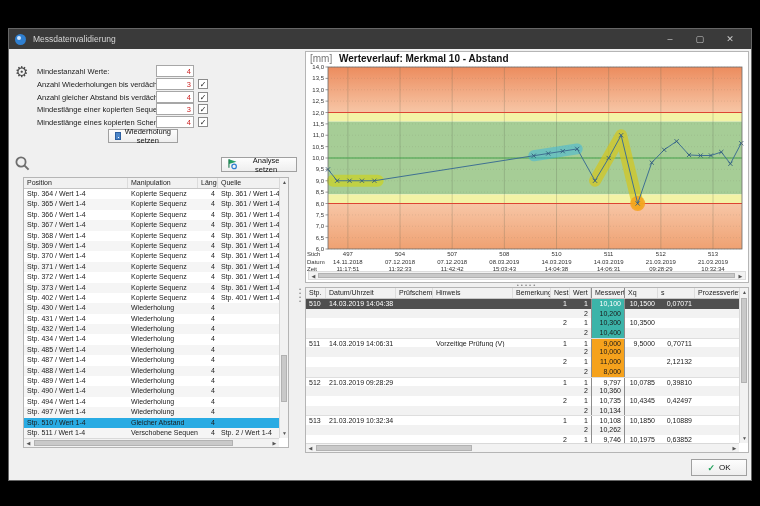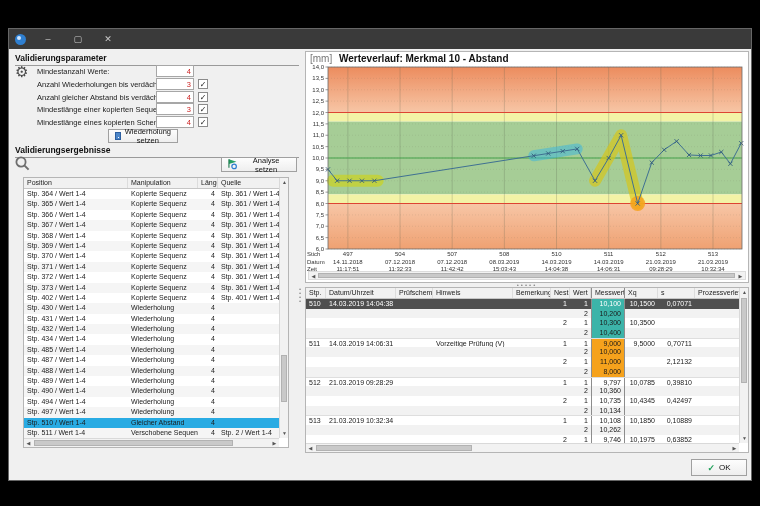--- a/index.html
+++ b/index.html
@@ -67,28 +67,28 @@
   .ok-check{color:#1fa05a;font-weight:bold;font-size:9px;}
 </style>
 </head>
 <body>
 
 <div class="stage">
   <div class="window">
 
     <div class="titlebar">
       <span class="app-icon"></span>
+      <span class="title-text">Messdatenvalidierung</span>
       <span class="win-btn">–</span>
       <span class="win-btn">▢</span>
       <span class="win-btn">✕</span>
     </div>
 
     <div class="body">
 
-      <div class="section-title" style="top:4px;">Validierungsparameter</div>
       <div class="gear">⚙</div>
       <div id="param-rows">
           <div class="param-row" style="top: 16px;">
             <span class="lbl">Mindestanzahl Werte:</span>
             <span class="box">4</span>
           </div>
           <div class="param-row" style="top: 28.8px;">
             <span class="lbl">Anzahl Wiederholungen bis verdächtig:</span>
             <span class="box">3</span>
             <span class="chk">✓</span>
@@ -107,21 +107,20 @@
             <span class="lbl">Mindestlänge eines kopierten Schemas:</span>
             <span class="box">4</span>
             <span class="chk">✓</span>
           </div>
         </div>
       <button class="btn defaults-btn">
         <span class="grid-ico"></span>
         <span>Wiederholung setzen</span>
       </button>
 
-      <div class="section-title" style="top:96px;">Validierungsergebnisse</div>
       <div class="search-ico">
         <svg width="17" height="17" viewBox="0 0 17 17">
           <circle cx="7" cy="7" r="4.6" fill="none" stroke="#6e6e6e" stroke-width="1.8"></circle>
           <line x1="10.6" y1="10.6" x2="14.6" y2="14.6" stroke="#6e6e6e" stroke-width="2"></line>
         </svg>
       </div>
       <button class="btn analyse-btn">
         <svg width="11" height="11" viewBox="0 0 11 11">
           <polygon points="1,0 9,2.5 1,5" fill="#27a065"></polygon>
           <line x1="1" y1="0" x2="1" y2="9" stroke="#1d7a4d" stroke-width="1.2"></line>

